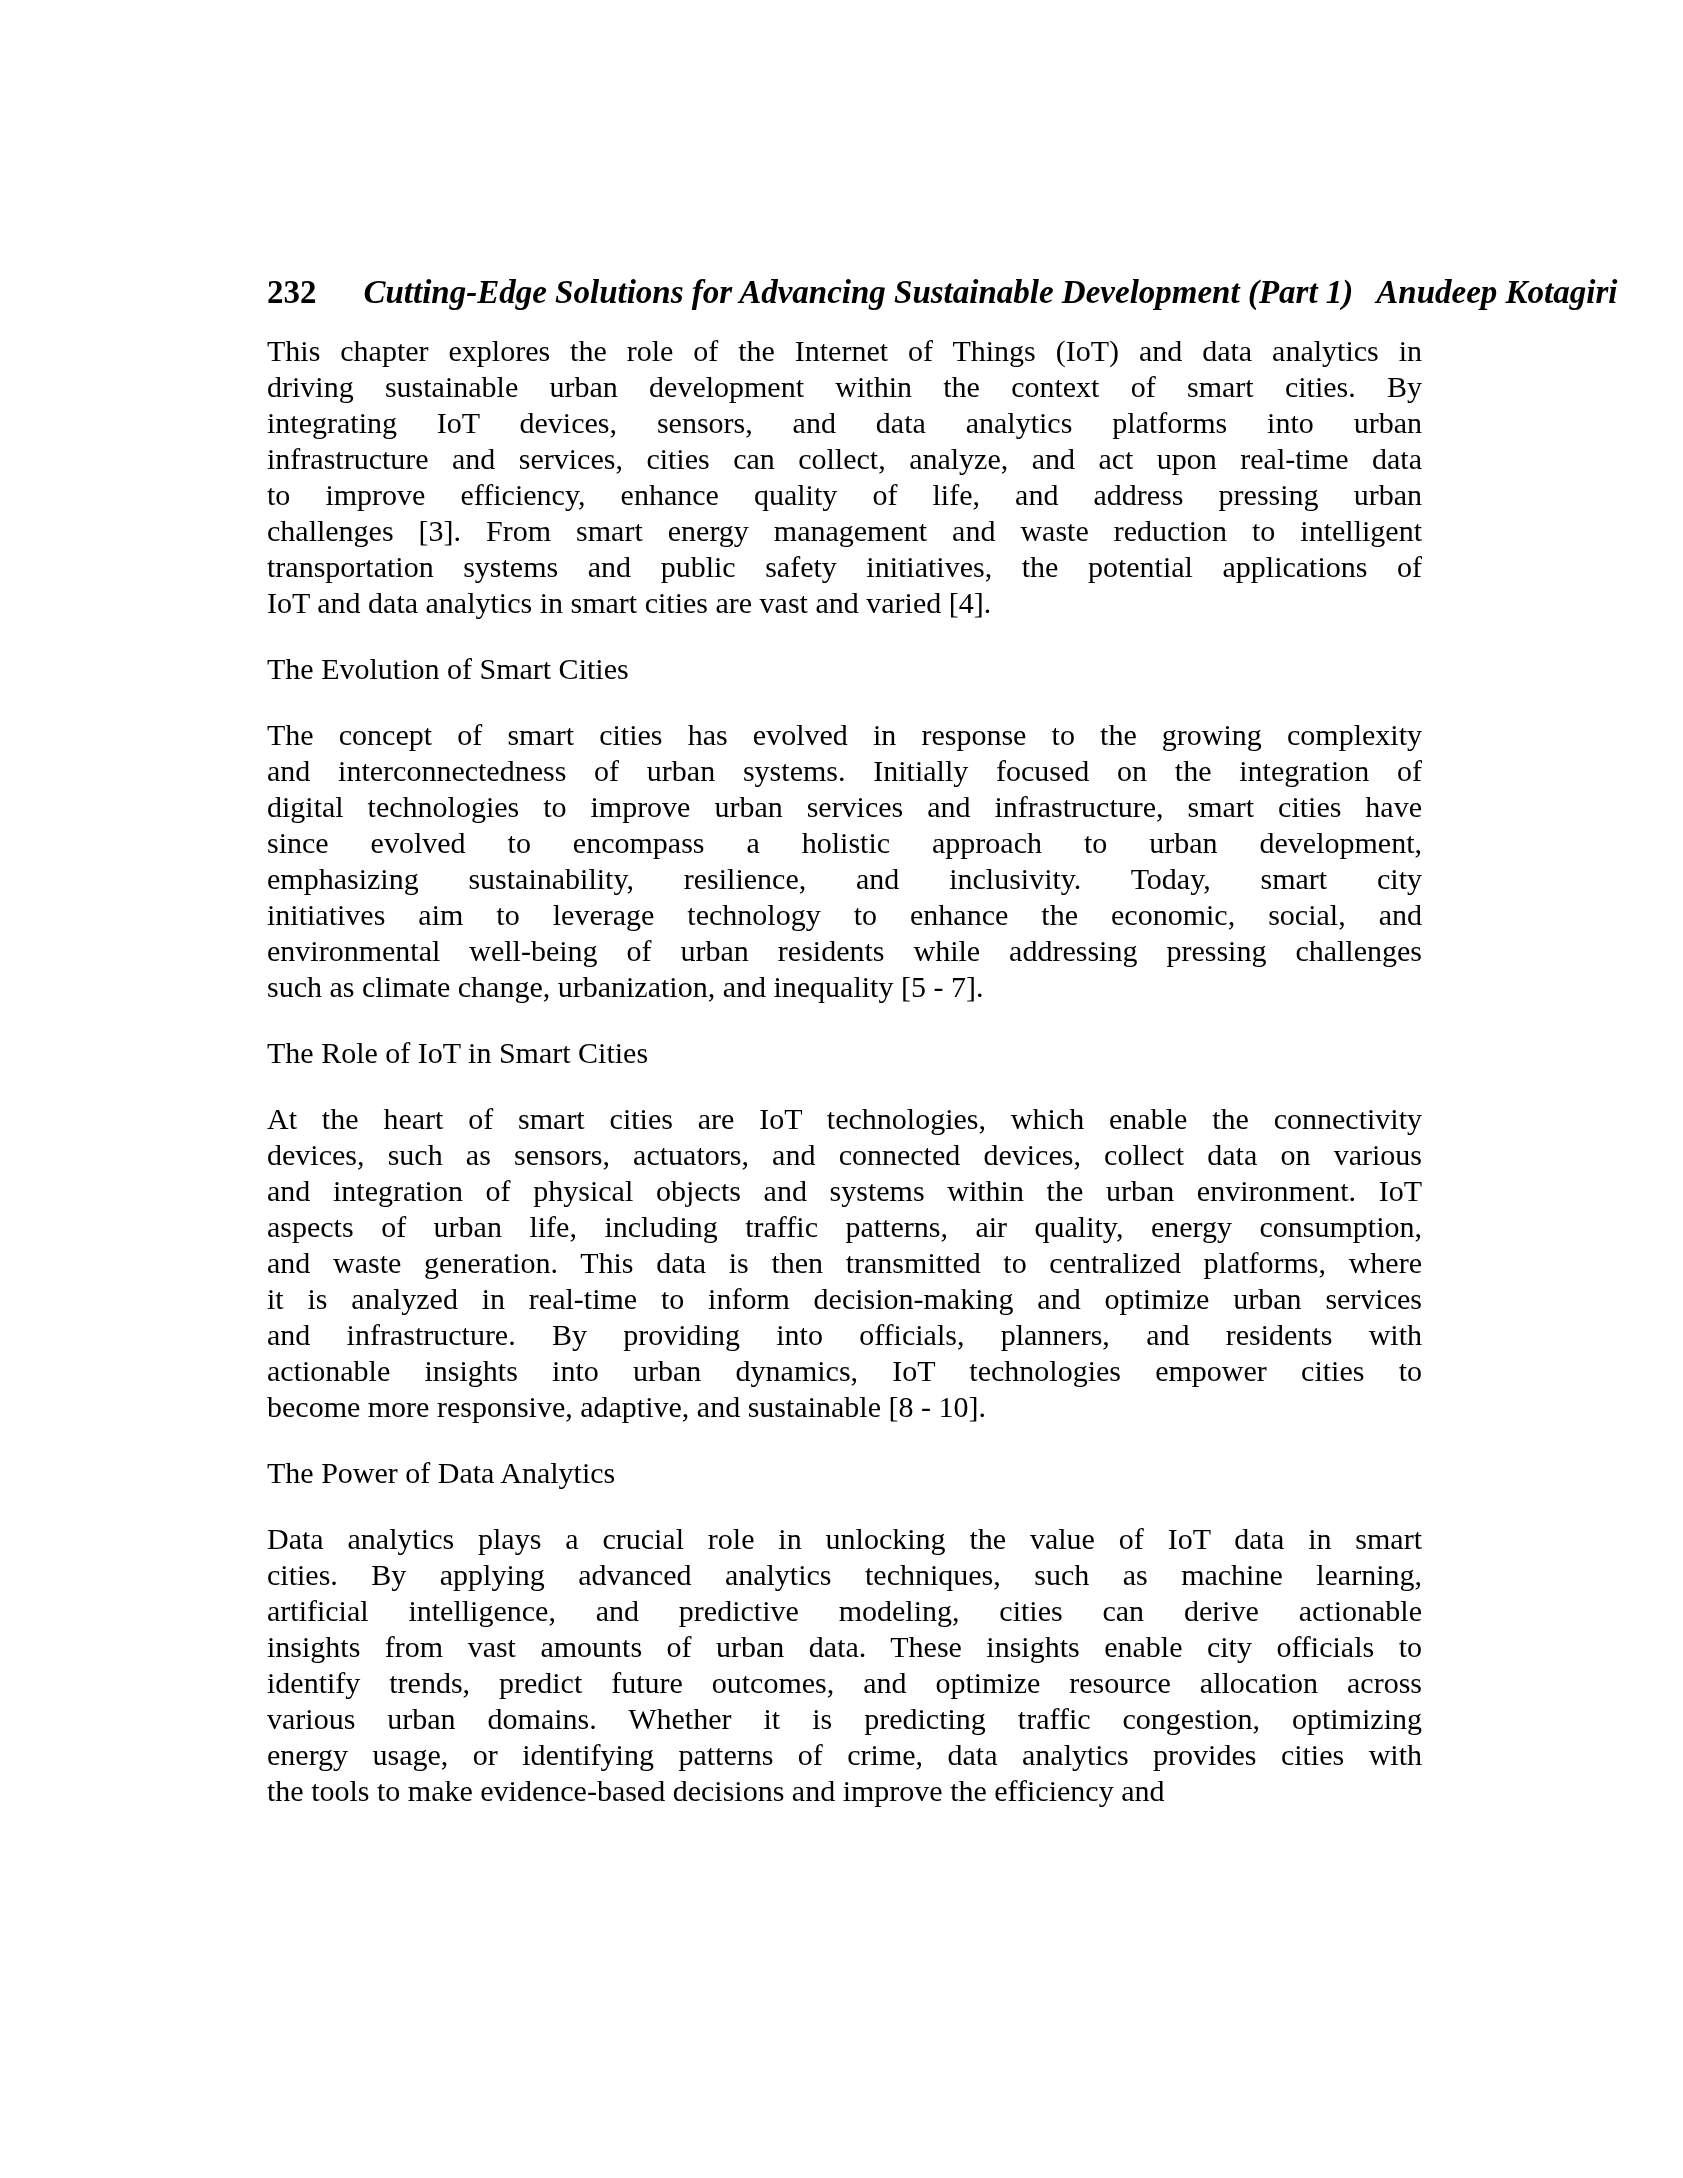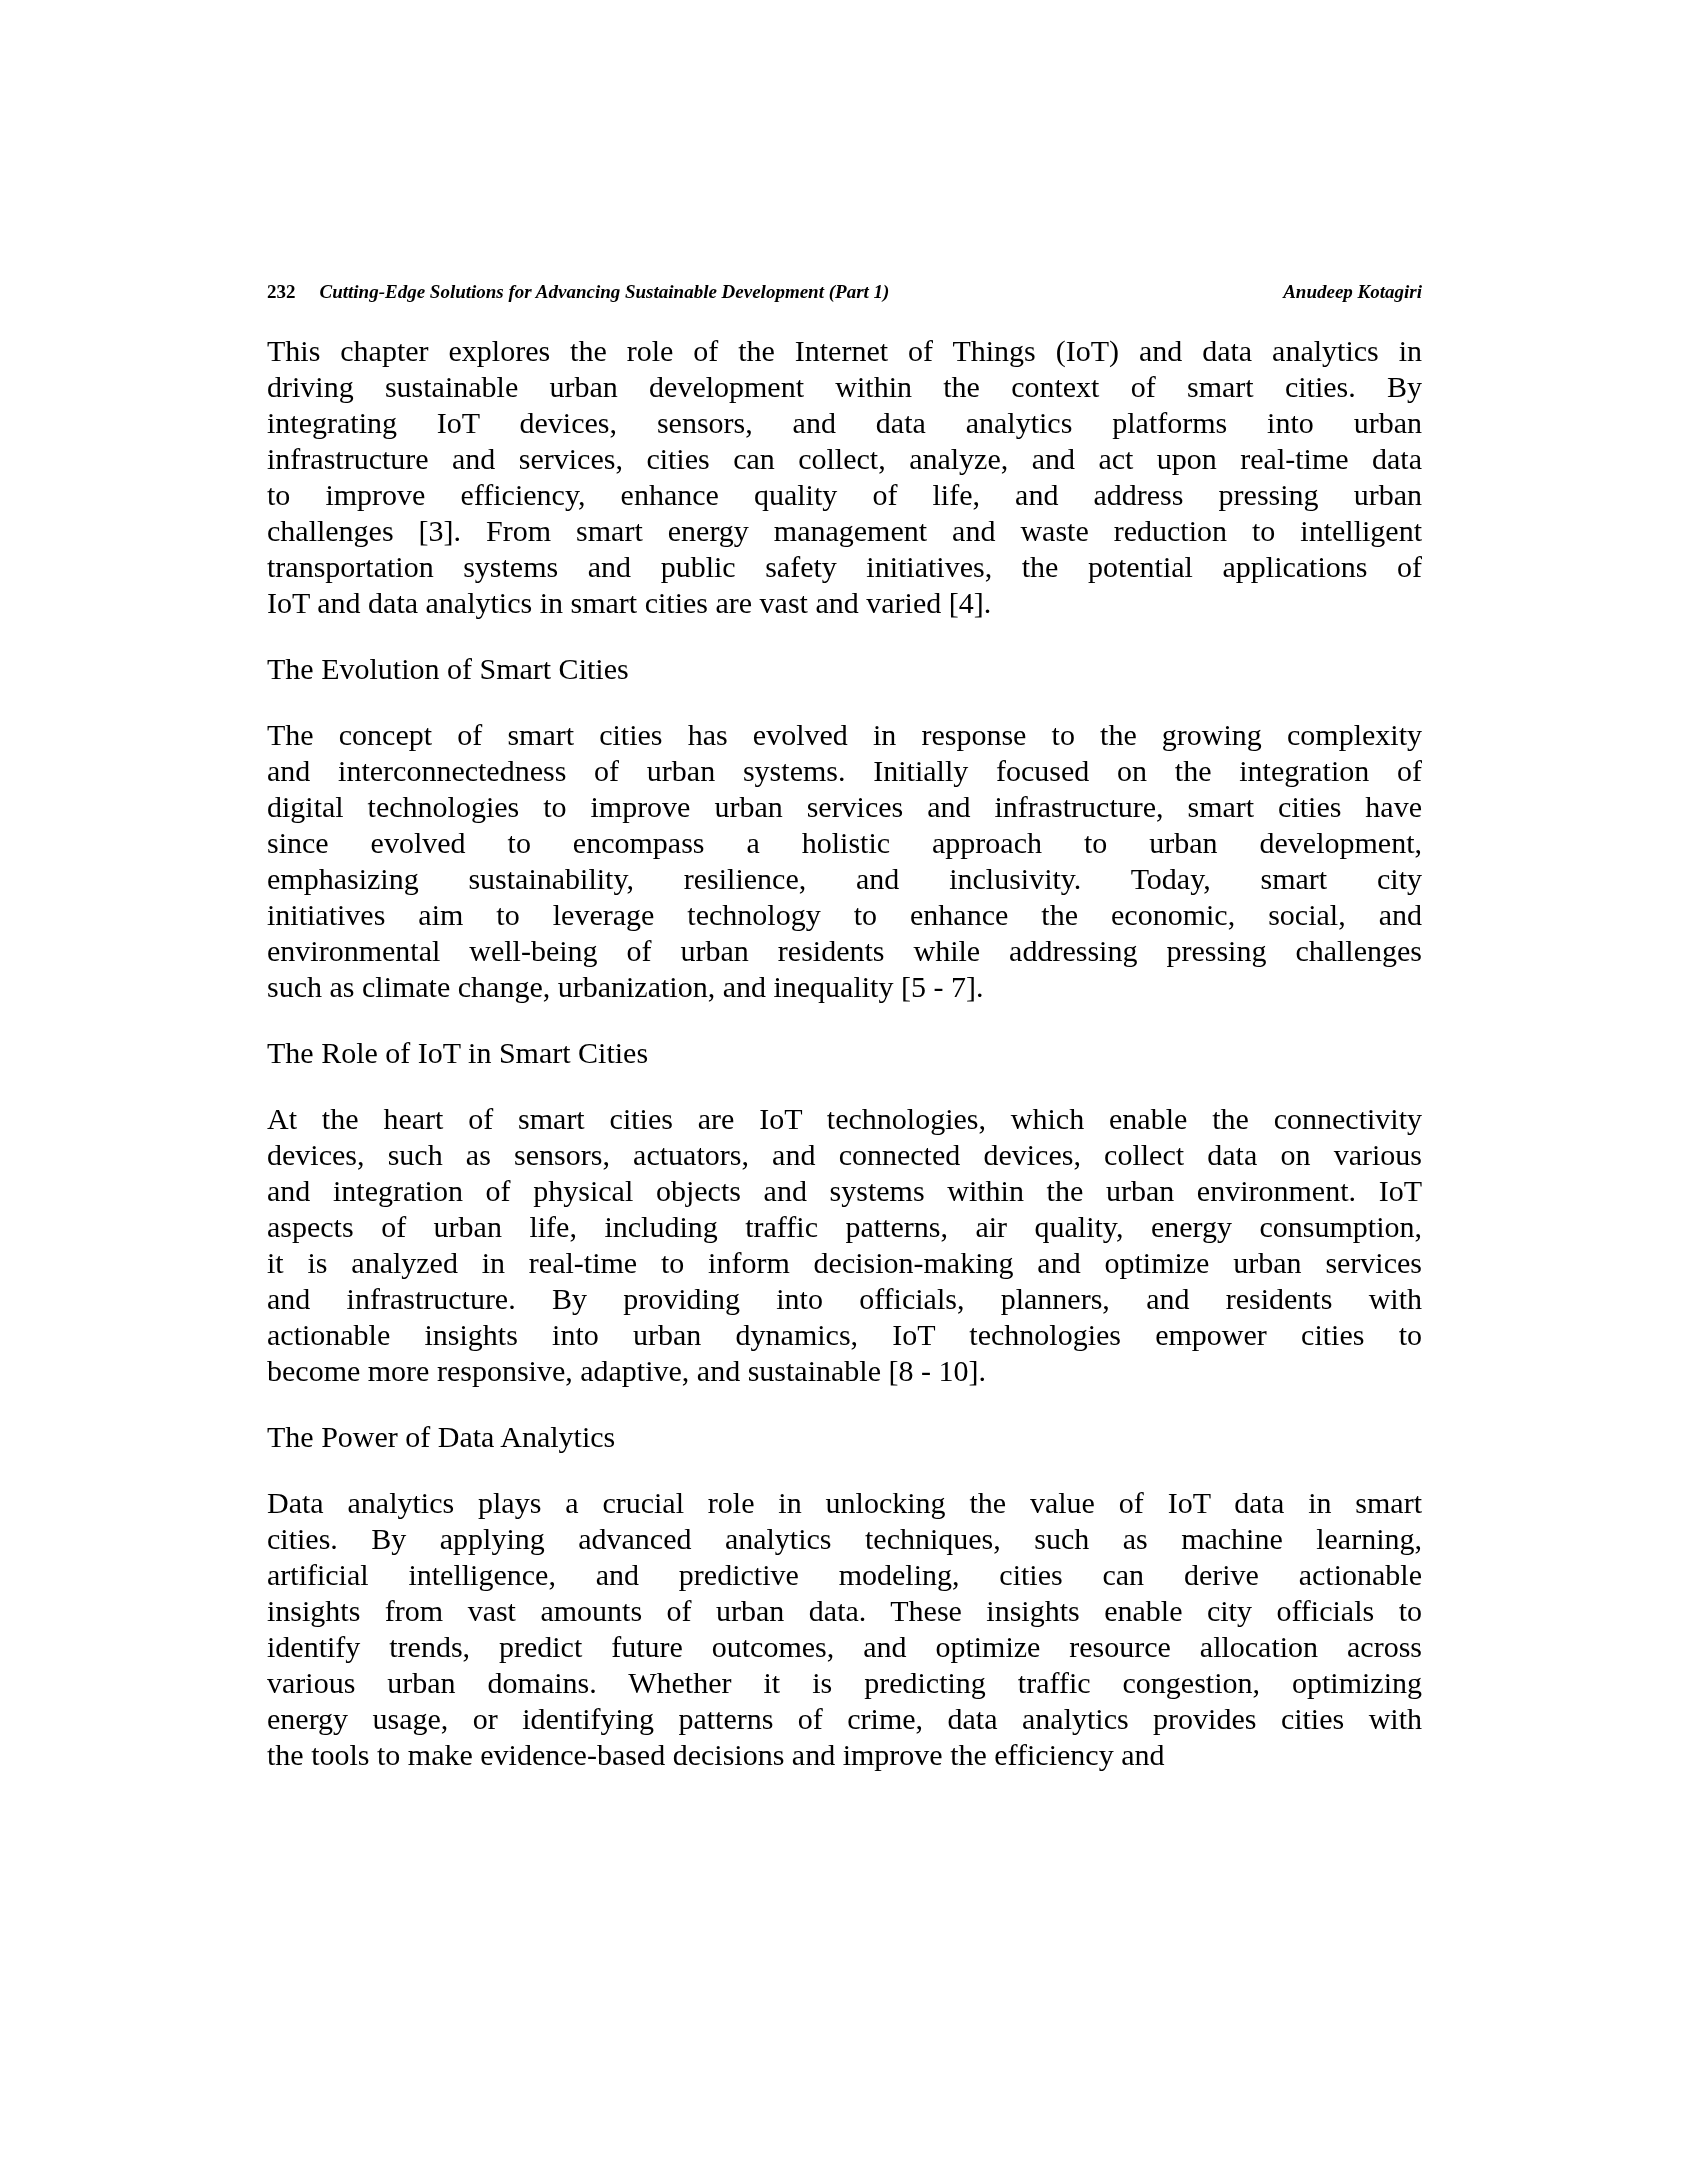--- a/index.html
+++ b/index.html
@@ -22,24 +22,25 @@
     height: 2178px;
     background: #ffffff;
   }
   .running-header {
     position: absolute;
     left: 267px;
     top: 277px;
     width: 1155px;
     display: flex;
     align-items: flex-start;
-    font-size: 19px;
+    font-size: 33px;
     line-height: 30px;
     font-weight: bold;
     white-space: nowrap;
+    gap: 23px;
   }
   .page-num {
     font-style: normal;
     margin-right: 24px;
   }
   .book-title {
     font-style: italic;
   }
   .author {
     font-style: italic;
@@ -109,20 +110,21 @@
         <div class="line">initiatives aim to leverage technology to enhance the economic, social, and</div>
         <div class="line">environmental well-being of urban residents while addressing pressing challenges</div>
         <div class="line">such as climate change, urbanization, and inequality [5 - 7].</div>
       </div>
       <h2 class="section-heading">The Role of IoT in Smart Cities</h2>
       <div class="para">
         <div class="line">At the heart of smart cities are IoT technologies, which enable the connectivity</div>
         <div class="line">devices, such as sensors, actuators, and connected devices, collect data on various</div>
         <div class="line">and integration of physical objects and systems within the urban environment. IoT</div>
         <div class="line">aspects of urban life, including traffic patterns, air quality, energy consumption,</div>
+        <div class="line">and waste generation. This data is then transmitted to centralized platforms, where</div>
         <div class="line">it is analyzed in real-time to inform decision-making and optimize urban services</div>
         <div class="line">and infrastructure. By providing into officials, planners, and residents with</div>
         <div class="line">actionable insights into urban dynamics, IoT technologies empower cities to</div>
         <div class="line">become more responsive, adaptive, and sustainable [8 - 10].</div>
       </div>
       <h2 class="section-heading">The Power of Data Analytics</h2>
       <div class="para">
         <div class="line">Data analytics plays a crucial role in unlocking the value of IoT data in smart</div>
         <div class="line">cities. By applying advanced analytics techniques, such as machine learning,</div>
         <div class="line">artificial intelligence, and predictive modeling, cities can derive actionable</div>

